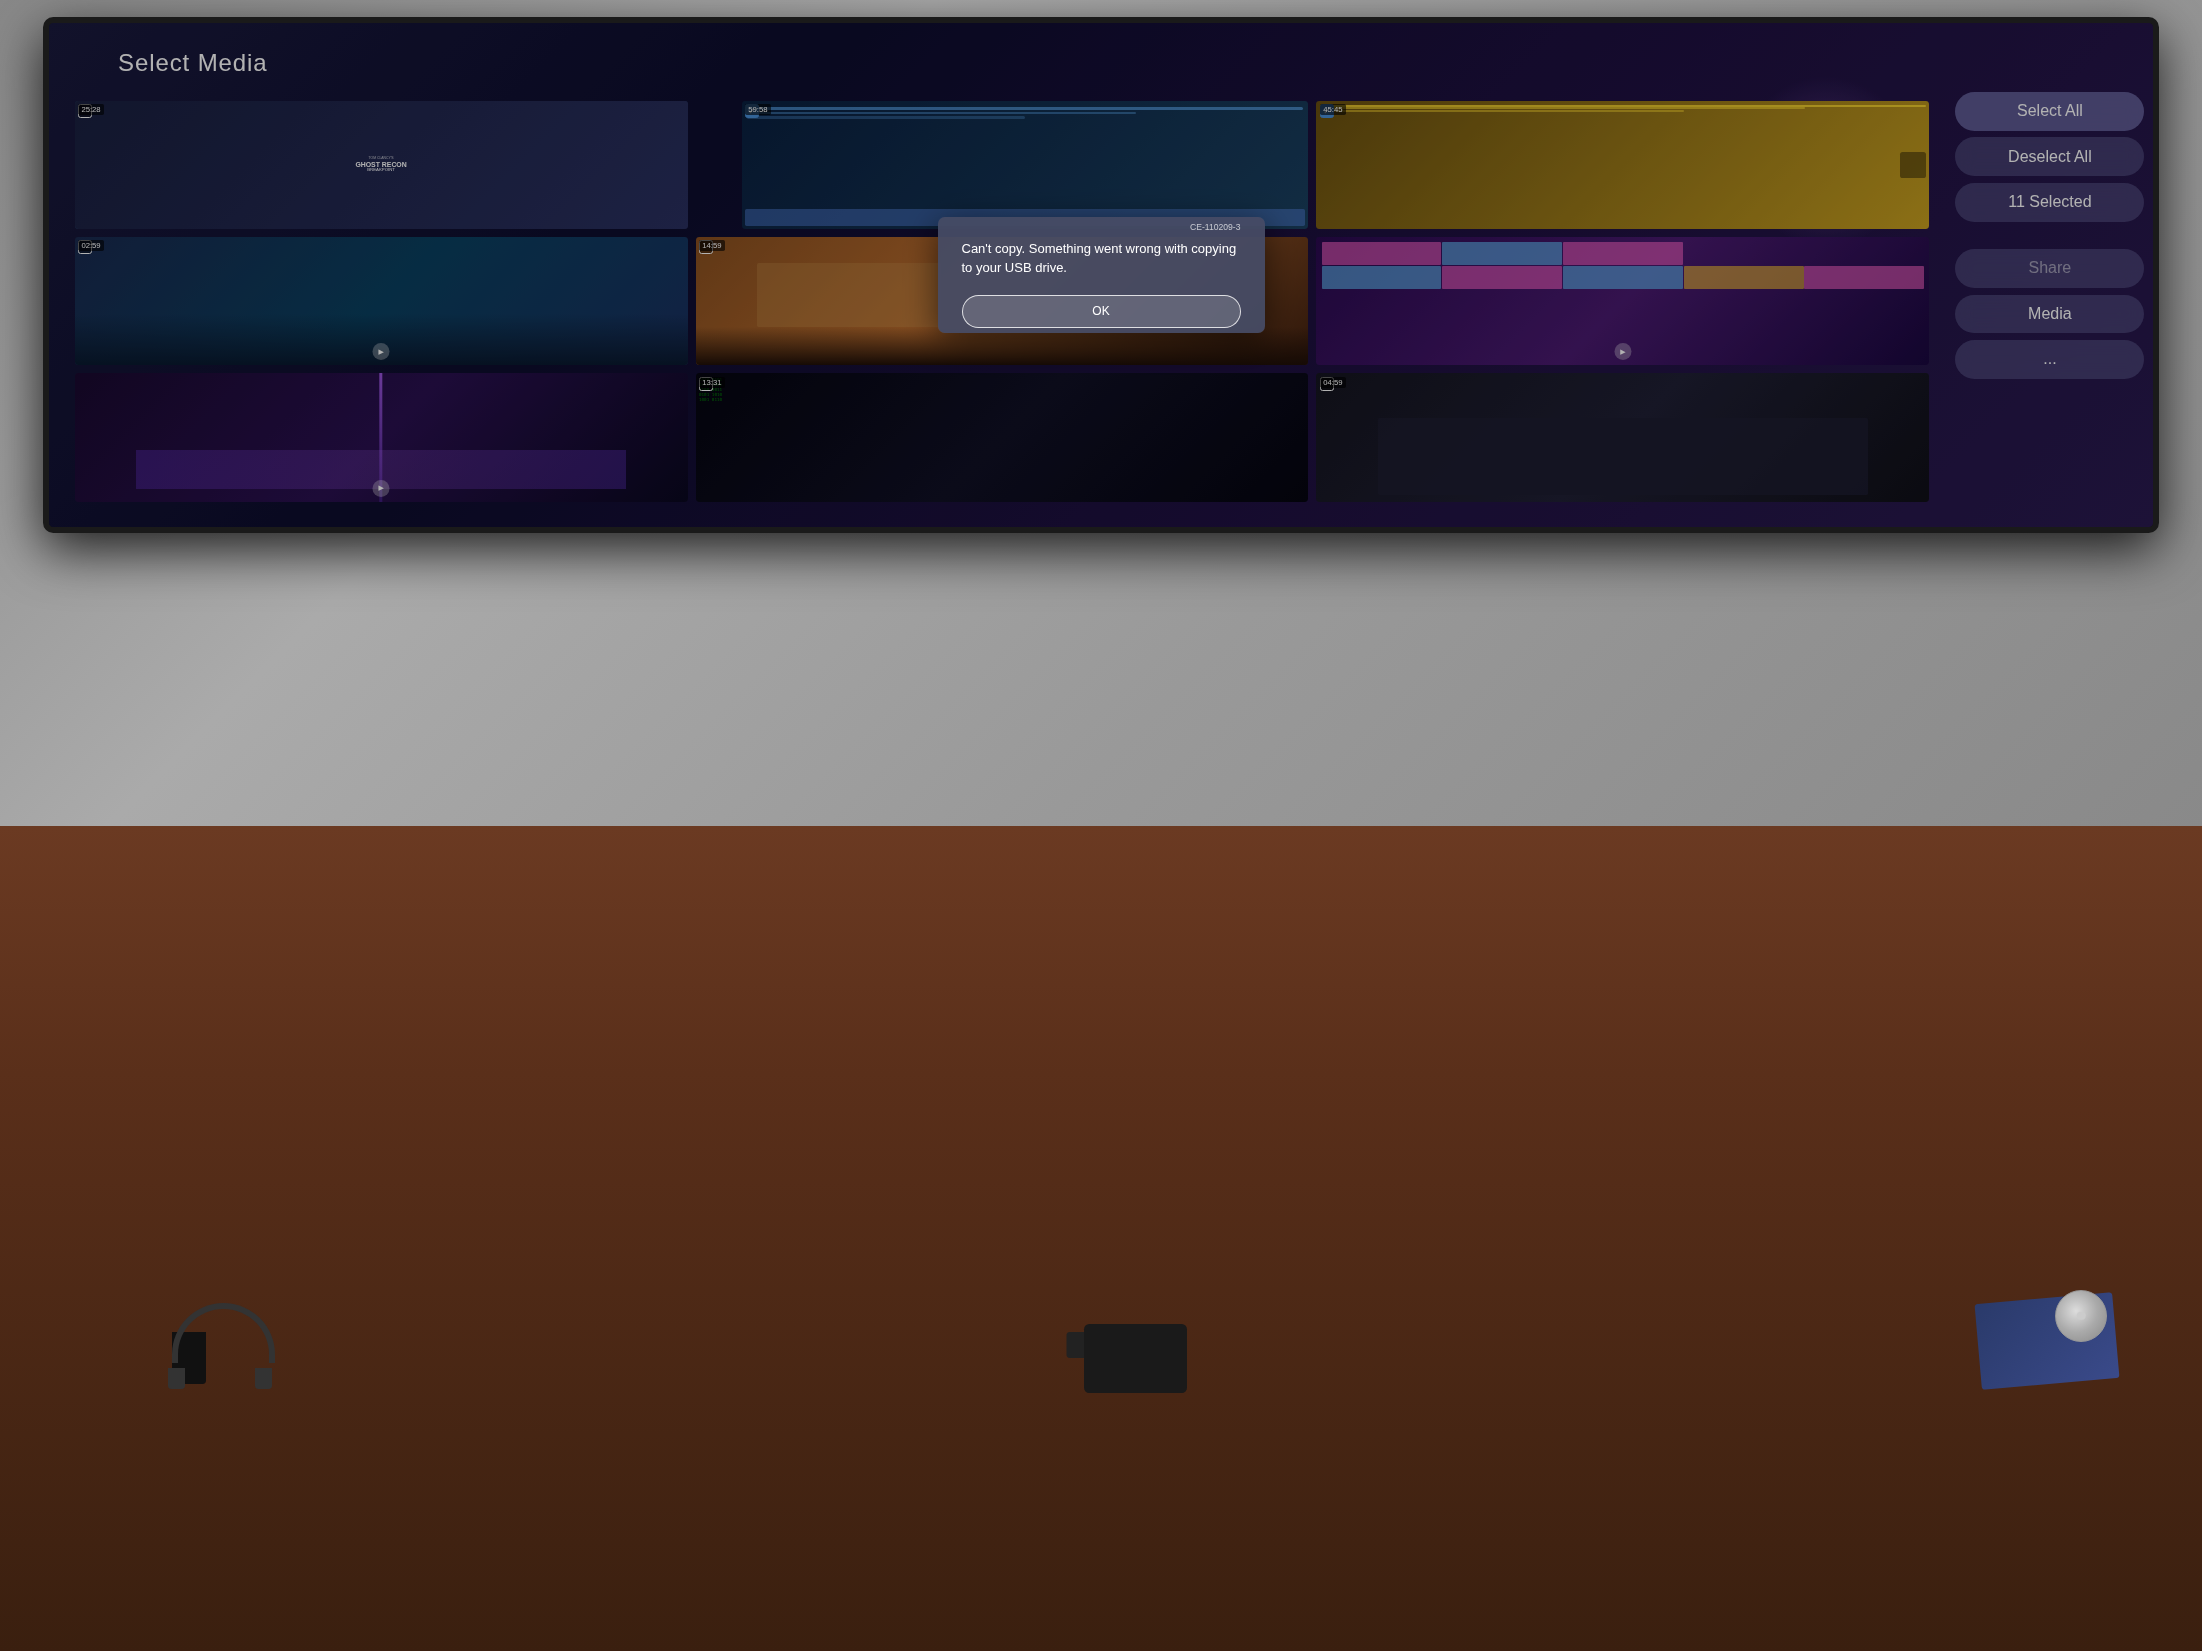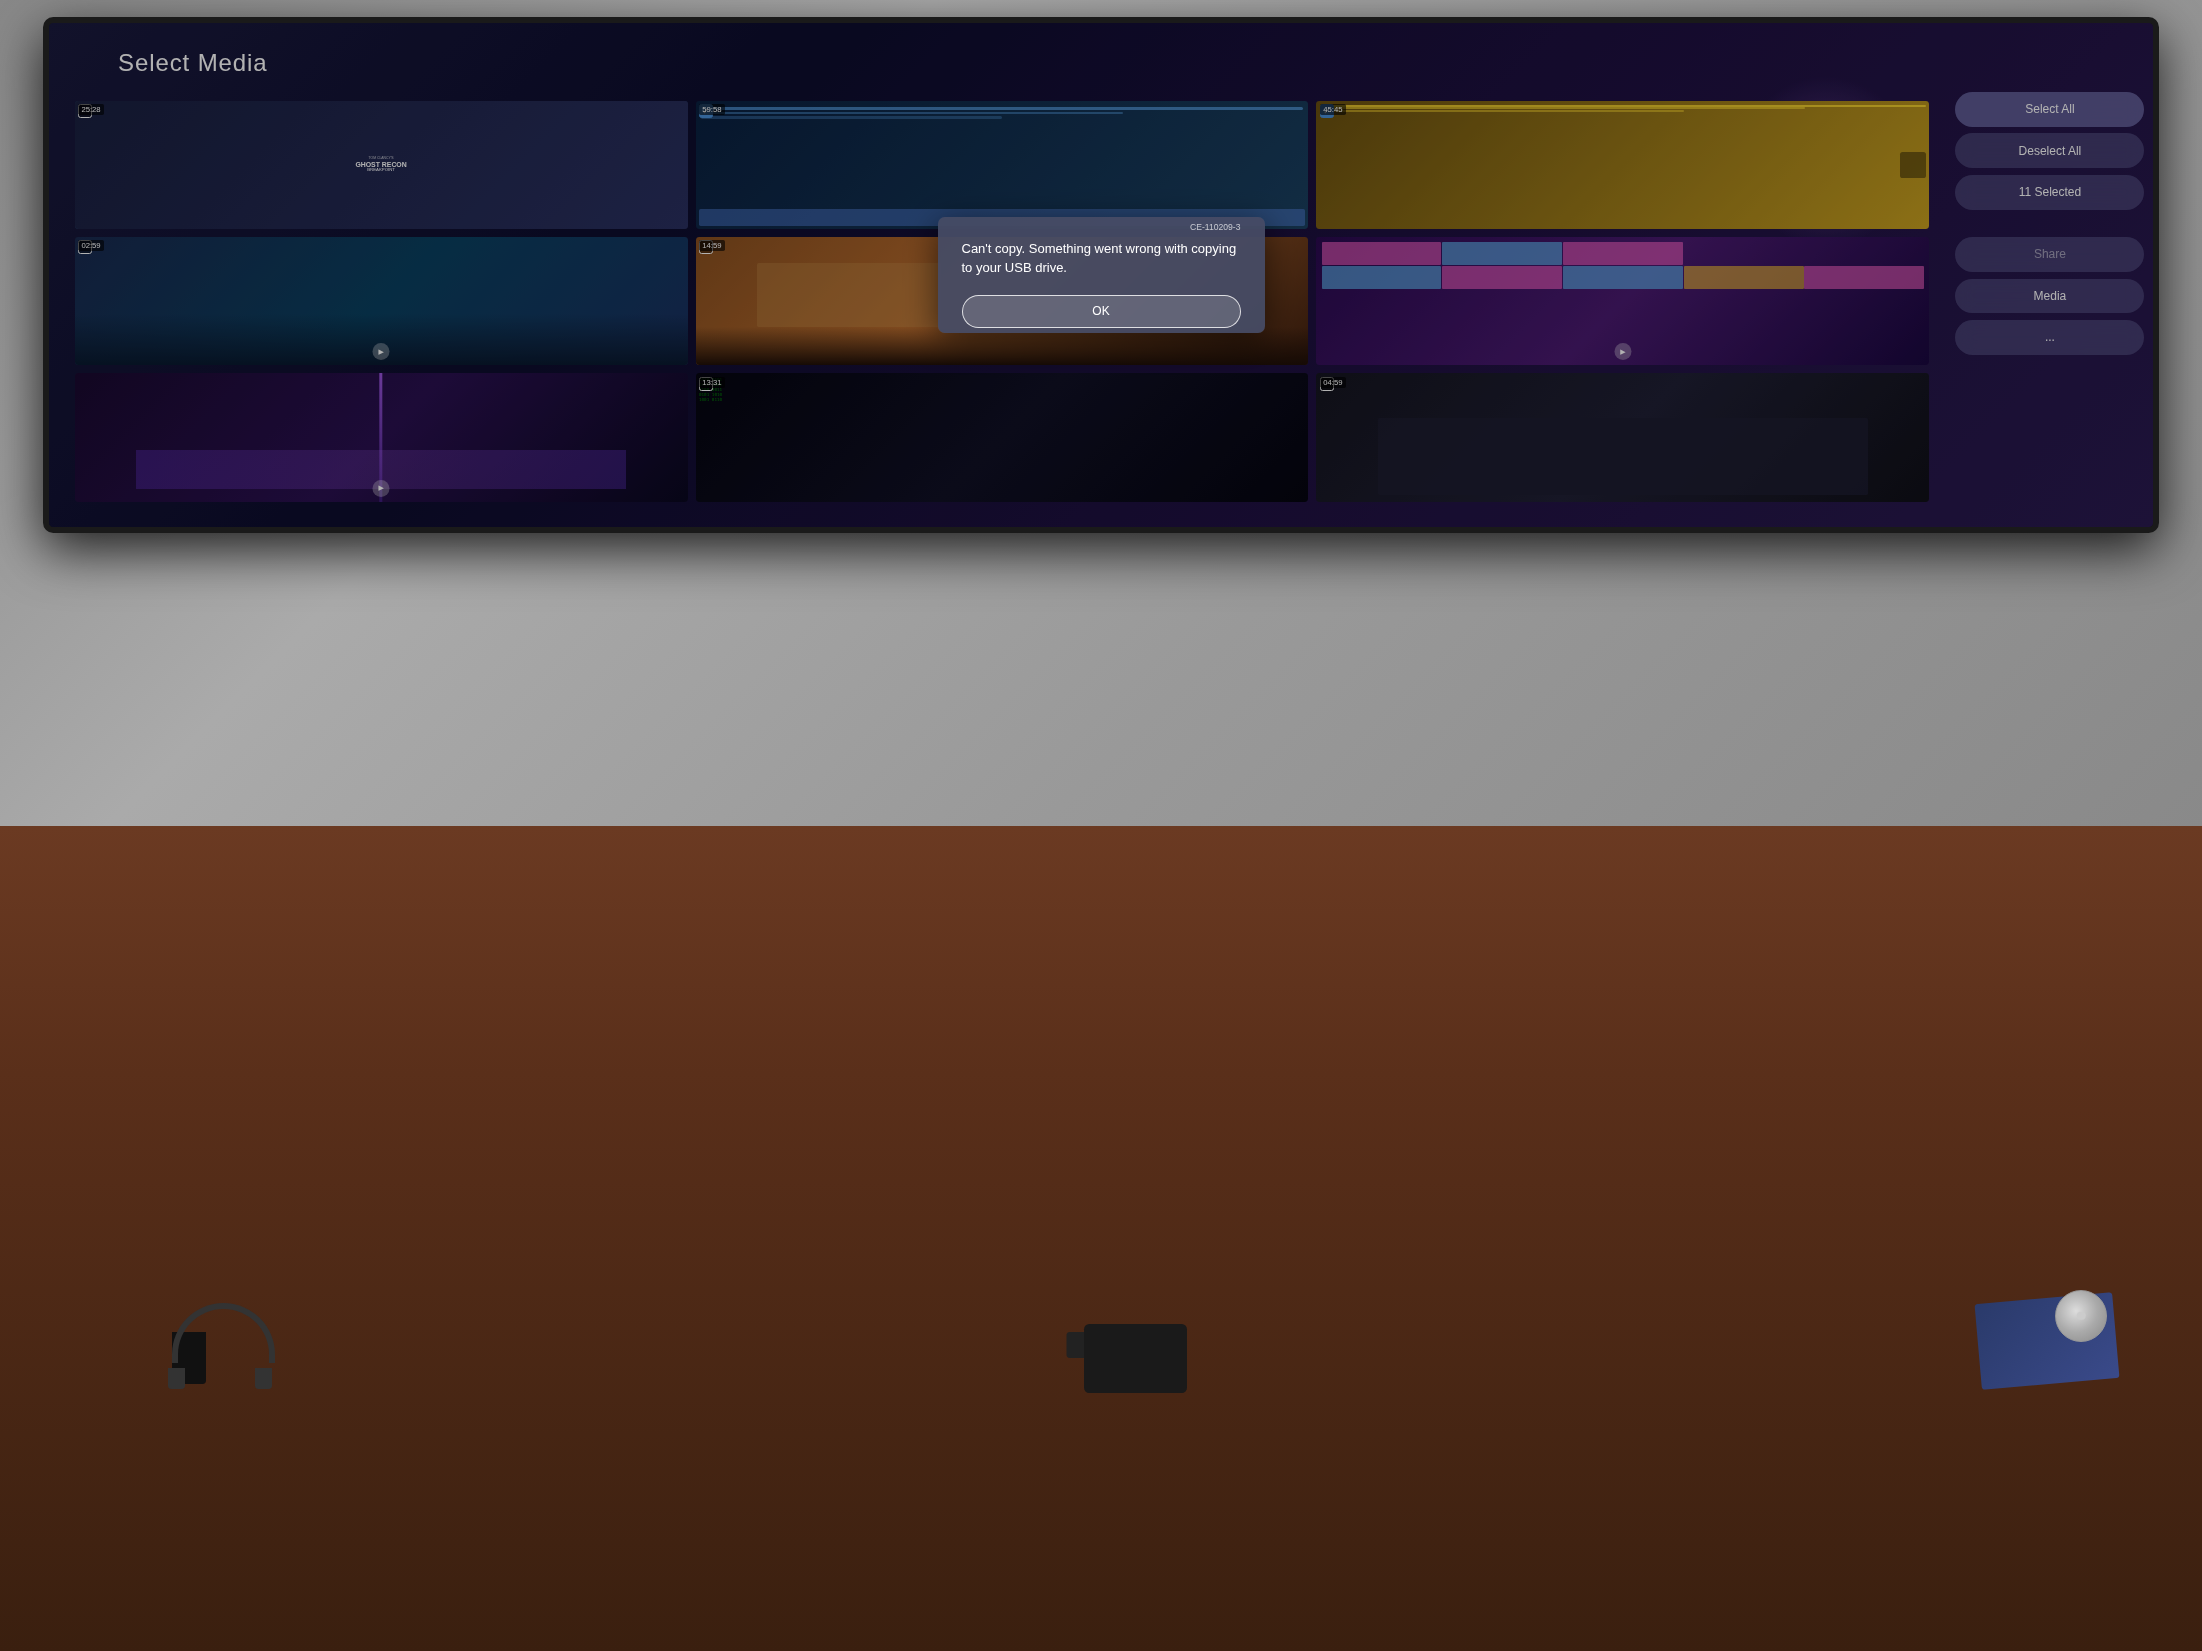--- a/index.html
+++ b/index.html
@@ -186,21 +186,21 @@
       display: flex;
       flex-direction: column;
       gap: 6.9px;
     }
 
     .sidebar-btn {
       background: rgba(100, 100, 150, 0.5);
       border: none;
       border-radius: 21.5px;
       color: white;
-      font-size: 12px;
+      font-size: 16px;
       padding: 10.3px 17px;
       cursor: pointer;
       text-align: center;
       backdrop-filter: blur(8.6px);
     }
 
     .sidebar-btn.active {
       background: rgba(120, 120, 180, 0.7);
     }
 
@@ -384,21 +384,21 @@
           <div style="color:white;font-size:4.3px;text-align:center;line-height:1.1;">
             <div style="font-size:3.4px;opacity:0.7;">TOM CLANCY'S</div>
             <div style="font-size:6.9px;font-weight:bold;">GHOST RECON</div>
             <div style="font-size:4.3px;">BREAKPOINT</div>
           </div>
         </div>
         <div class="checkbox"></div>
         <div class="duration">25:28</div>
       </div>
 
-      <div class="media-thumb thumb-2" style="background: linear-gradient(135deg,#0a2040 0%,#1a4060 100%);">
+      <div class="media-thumb thumb-2" style="background: linear-gradient(135deg,#0a2040 0%,#1a4060 100%); margin-left: 46px;">
         <div style="position:absolute;inset:0;padding:5.2px;">
           <div style="height:2.6px;background:rgba(100,180,255,0.6);margin:1.7px 0;border-radius:1.7px;"></div>
           <div style="height:2.6px;background:rgba(100,180,255,0.4);margin:1.7px 0;border-radius:1.7px;width:70%;"></div>
           <div style="height:2.6px;background:rgba(100,180,255,0.3);margin:1.7px 0;border-radius:1.7px;width:50%;"></div>
           <div style="position:absolute;bottom:3.4px;left:3.4px;right:3.4px;height:17px;background:rgba(100,150,255,0.4);border-radius:1.7px;"></div>
         </div>
         <div class="checkbox checked"></div>
         <div class="duration">59:58</div>
       </div>
 

